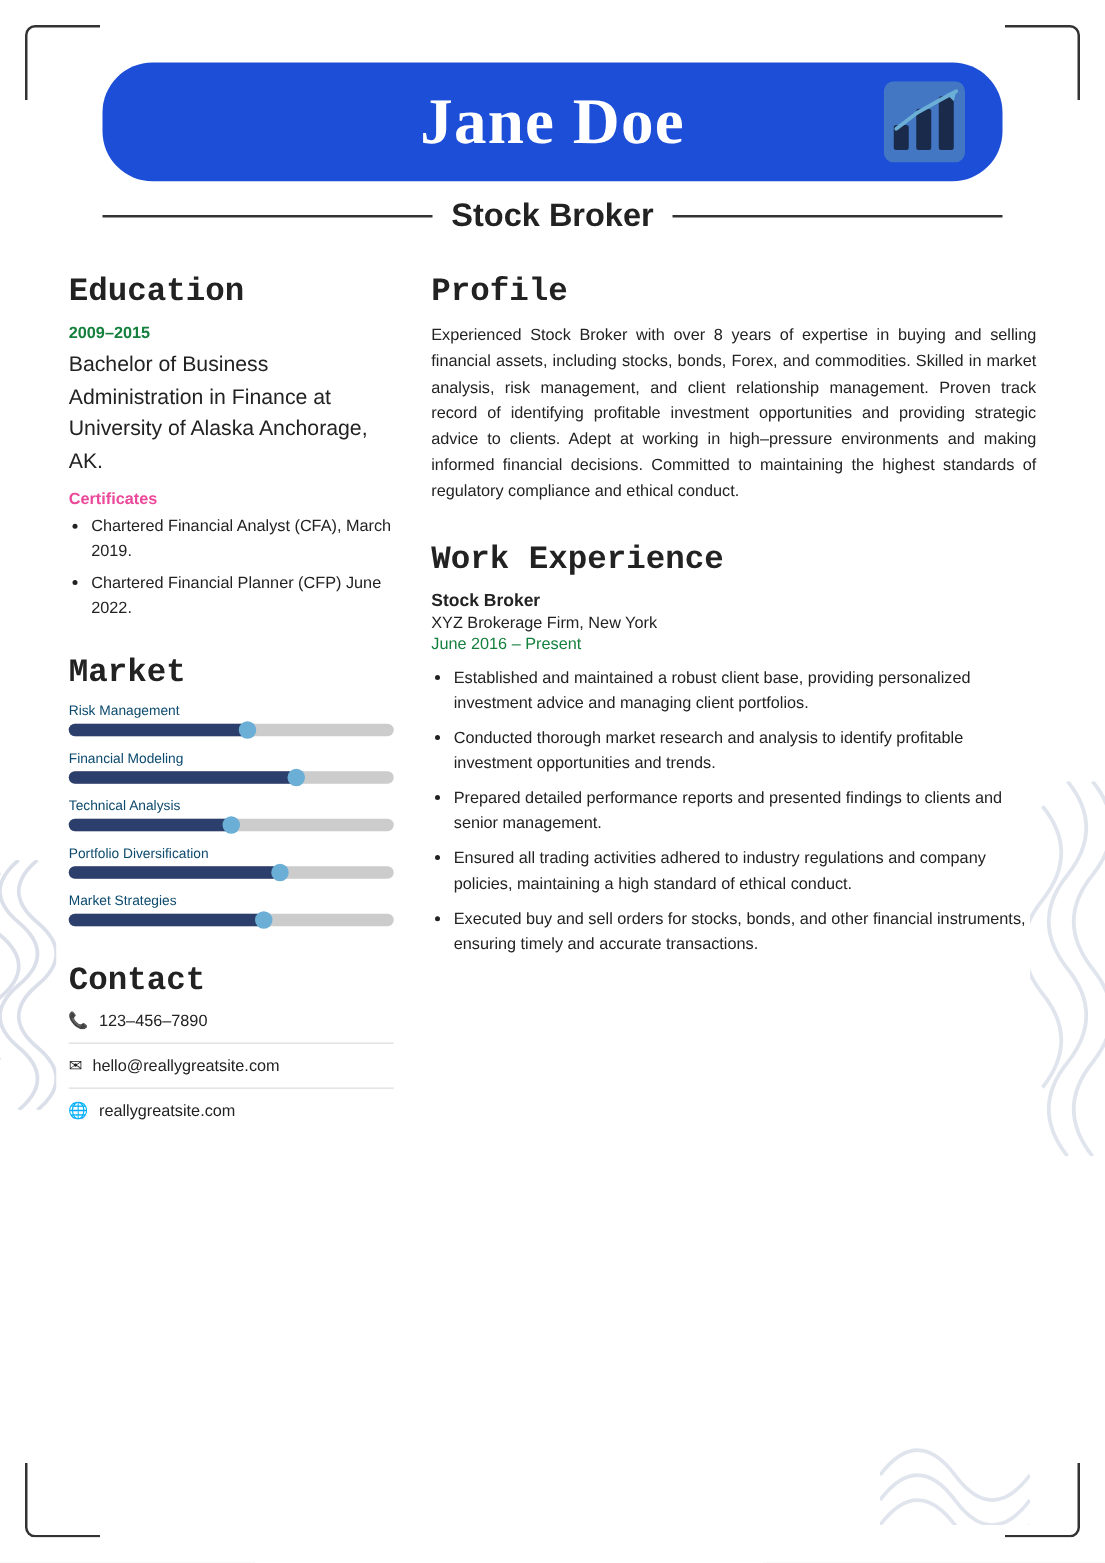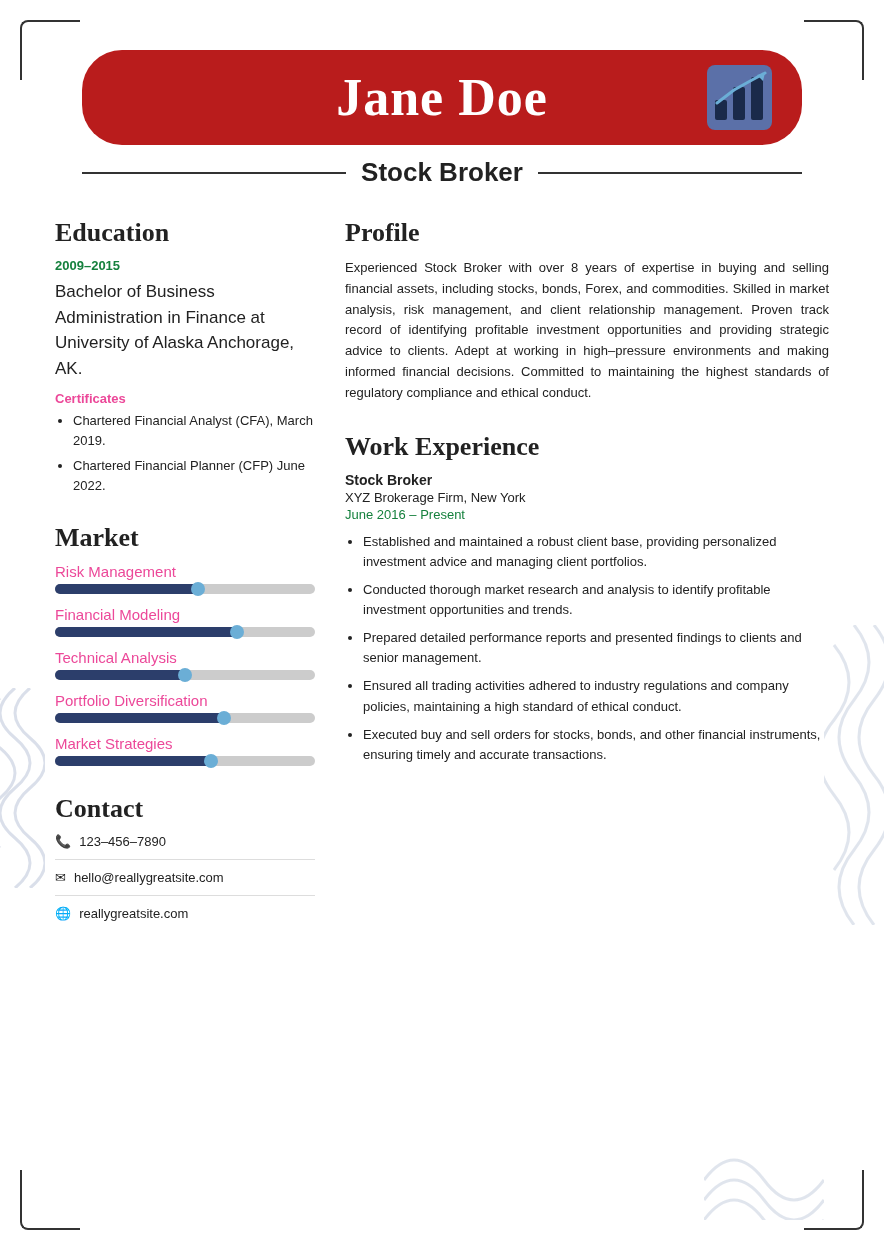--- a/index.html
+++ b/index.html
@@ -58,21 +58,21 @@
     }
 
     
     .header {
       display: flex;
       flex-direction: column;
       align-items: center;
       margin-bottom: 30px;
     }
     .name-banner {
-      background: #b91c1c;
+      background: #1d4ed8;
       border-radius: 40px;
       width: 100%;
       max-width: 720px;
       display: flex;
       align-items: center;
       justify-content: center;
       padding: 18px 40px;
       margin-bottom: 12px;
       position: relative;
     }
@@ -121,21 +121,21 @@
     }
     .right-col {
       flex: 1;
     }
 
     
     .section-title {
       font-size: 26px;
       font-weight: bold;
       color: #222;
-      font-family: Liberation Serif, serif;
+      font-family: Liberation Mono, monospace;
       margin-bottom: 10px;
     }
     .section {
       margin-bottom: 28px;
     }
 
     
     .date-range {
       font-size: 13px;
       color: #15803d;
@@ -163,22 +163,22 @@
       color: #222;
       line-height: 1.5;
       margin-bottom: 6px;
     }
 
     
     .skill-item {
       margin-bottom: 12px;
     }
     .skill-name {
-      font-size: 15px;
-      color: #ec4899;
+      font-size: 11px;
+      color: #0c4a6e;
       margin-bottom: 4px;
     }
     .skill-bar-bg {
       width: 100%;
       height: 10px;
       background: #ccc;
       border-radius: 5px;
       overflow: visible;
       position: relative;
     }

